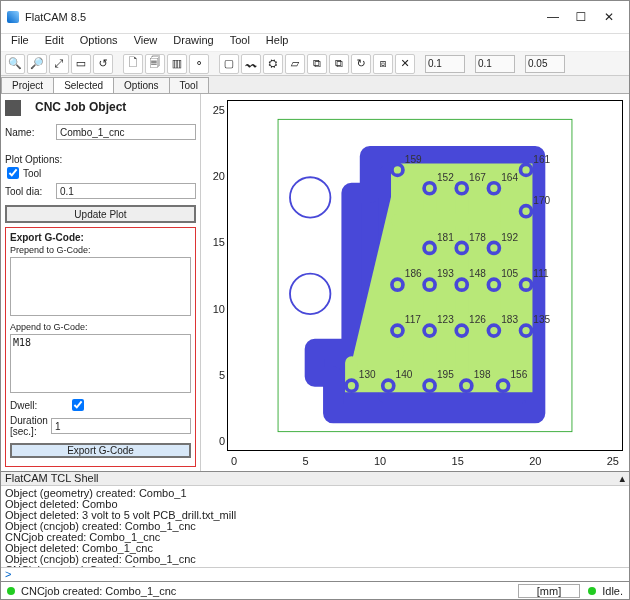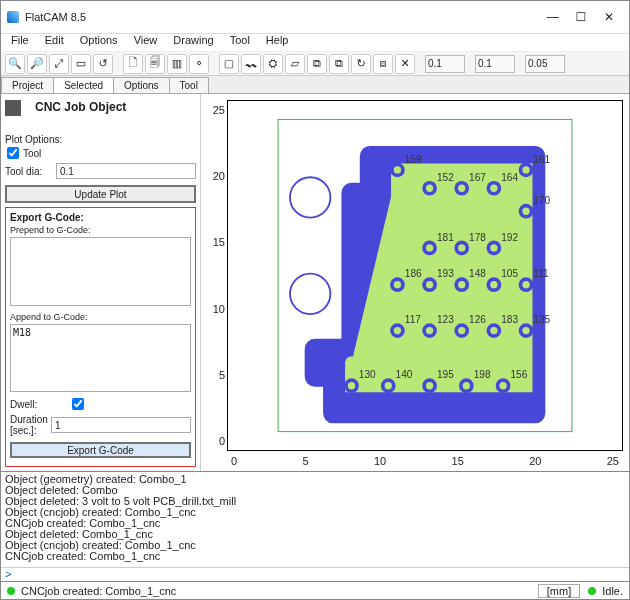--- a/index.html
+++ b/index.html
@@ -37,21 +37,21 @@
 .axis-x{position:absolute;left:26px;right:6px;bottom:4px;display:flex;justify-content:space-between;font-size:9px;color:#333;padding:0 4px}
 .axis-y{position:absolute;left:6px;top:6px;bottom:20px;width:18px;display:flex;flex-direction:column;justify-content:space-between;align-items:flex-end;font-size:9px;padding:4px 0}
 .shell{height:110px;border-top:1px solid #888;display:flex;flex-direction:column;background:#fff}
 .shell-head{height:14px;background:#eee;border-bottom:1px solid #ccc;font-size:10px;padding:0 4px;display:flex;justify-content:space-between}
 .shell-body{flex:1;overflow:auto;padding:2px 4px;font-family:monospace;font-size:9px;line-height:11px;color:#333}
 .shell-input{height:14px;border-top:1px solid #ccc;background:#fff;padding:0 4px;font-size:9px}
 .shell-input .caret{color:#06c}
 .statusbar{height:18px;border-top:1px solid #888;display:flex;align-items:center;padding:0 6px;font-size:10px}
 .statusbar .led{width:8px;height:8px;background:#2c2;border-radius:50%;margin-right:6px}
 .statusbar .st-left{flex:1}
-.statusbar .unit{border:1px solid #aaa;padding:0 8px;margin-right:8px}
+.statusbar .unit{border:1px solid #aaa;padding:0 18px;margin-right:8px}
 </style>
 </head>
 <body>
 
 <div class="titlebar">
   <div class="icon"></div>
   <div class="title">FlatCAM 8.5</div>
   <div class="winbtn">—</div>
   <div class="winbtn">☐</div>
   <div class="winbtn">✕</div>
@@ -102,20 +102,24 @@
     <div class="tab active">Selected</div>
     <div class="tab">Options</div>
     <div class="tab">Tool</div>
   </div>
 
 <div class="mainrow">
   <div class="leftpanel">
     <div class="lp-head">
       <div class="hicon"></div>
       <div class="htxt">CNC Job Object</div>
+    </div>
+    <div class="lrow">
+      <label>Name:</label>
+      <input type="text" value="Combo_1_cnc" style="">
     </div>
     <div class="section">Plot Options:</div>
     <div class="lrow">
       <input type="checkbox" class="chk" checked="" style="">
       <span style="font-size:10px;margin-left:4px">Tool</span>
     </div>
     <div class="lrow">
       <label>Tool dia:</label>
       <input type="text" value="0.1" style="">
     </div>
@@ -224,20 +228,24 @@
         <span>5</span>
         <span>10</span>
         <span>15</span>
         <span>20</span>
         <span>25</span>
       </div>
   </div>
 </div>
 
 <div class="shell">
+  <div class="shell-head">
+    <span>FlatCAM TCL Shell</span>
+    <span>▴</span>
+  </div>
   <div class="shell-body" id="shellbody">
       <div>Object (geometry) created: Combo_1</div>
       <div>Object deleted: Combo</div>
       <div>Object deleted: 3 volt to 5 volt PCB_drill.txt_mill</div>
       <div>Object (cncjob) created: Combo_1_cnc</div>
       <div>CNCjob created: Combo_1_cnc</div>
       <div>Object deleted: Combo_1_cnc</div>
       <div>Object (cncjob) created: Combo_1_cnc</div>
       <div>CNCjob created: Combo_1_cnc</div>
     </div>

